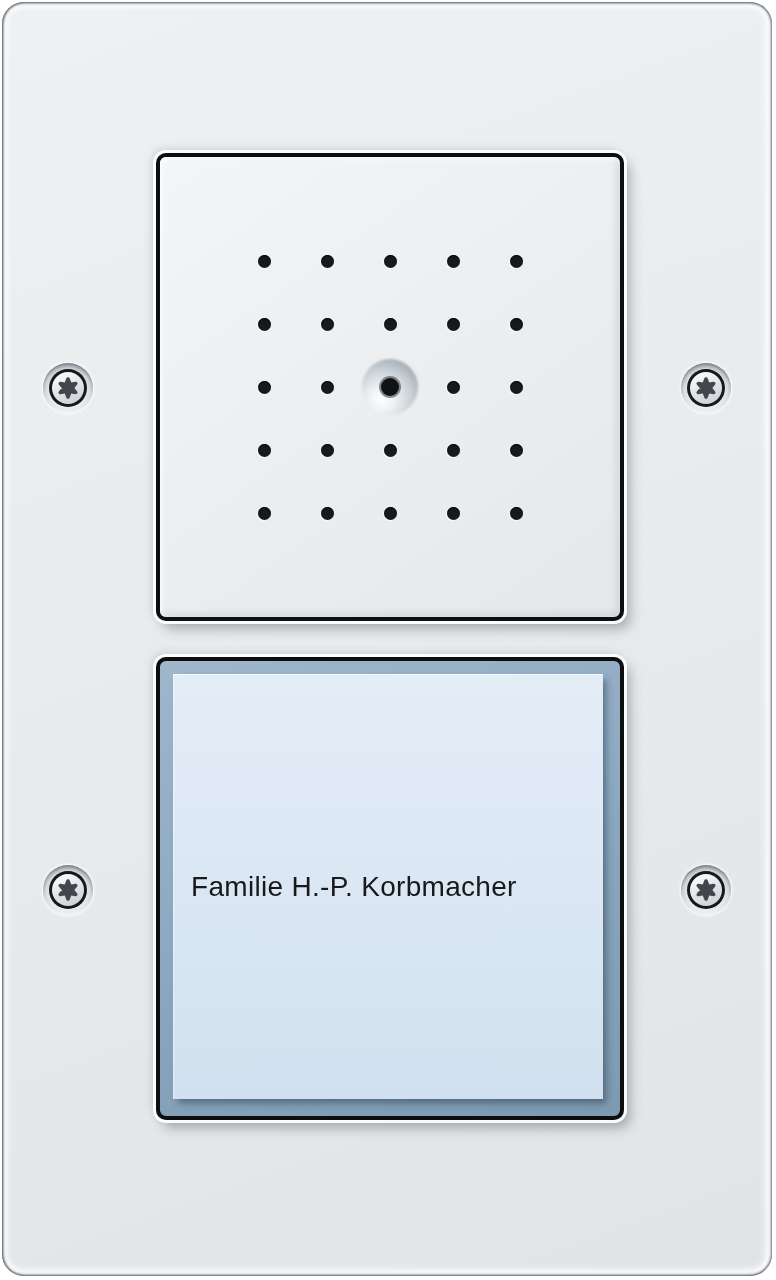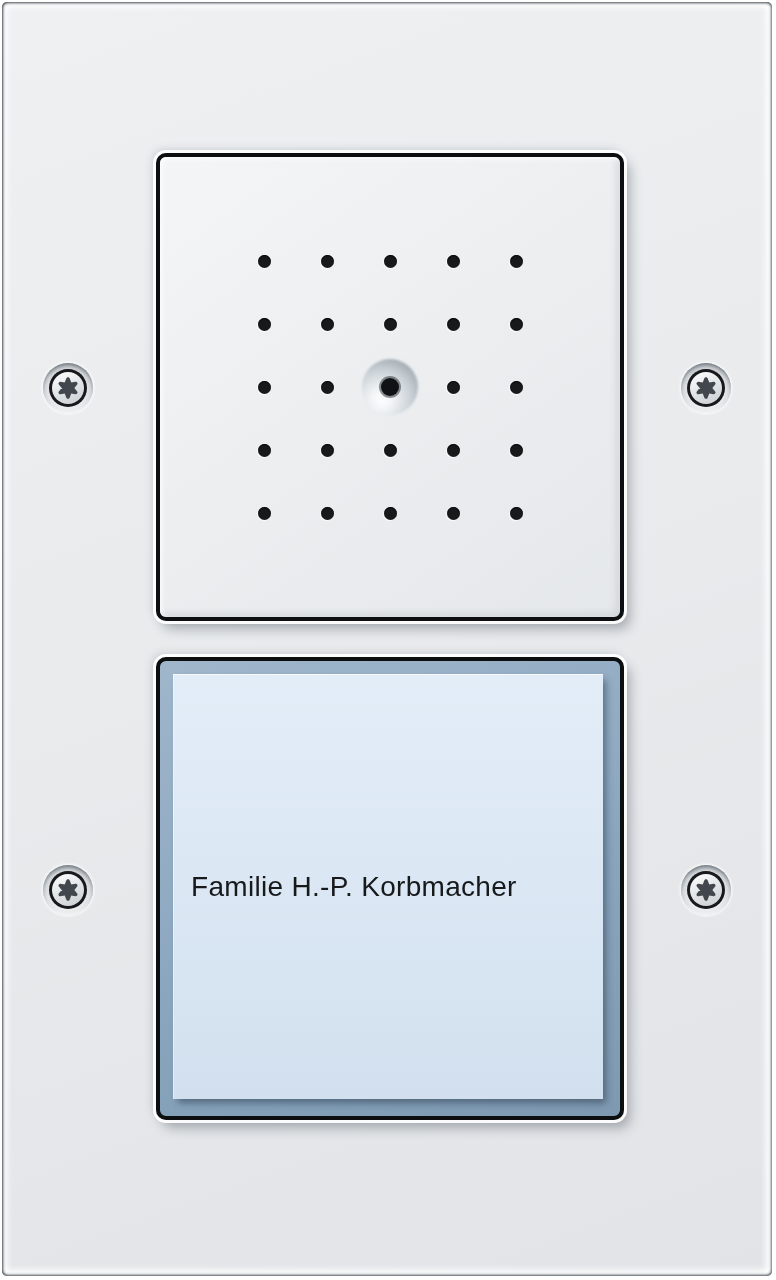--- a/index.html
+++ b/index.html
@@ -3,21 +3,21 @@
 <meta charset="utf-8">
 <style>
   html,body{margin:0;padding:0;}
   body{
     width:776px;height:1280px;position:relative;overflow:hidden;
     background:#ffffff;
     font-family:"Liberation Sans", sans-serif;
   }
   
   .plate{
-    position:absolute;inset:2px 4px 4px 2px;border-radius:5px;
+    position:absolute;inset:2px 4px 4px 2px;border-radius:22px;
     background:linear-gradient(160deg,#eef0f2 0%,#e8eaec 50%,#e1e3e6 100%);
     box-shadow:
       inset 0 2px 3px -1px #4d555b,
       inset 2px 0 3px -1px #4d555b,
       inset 0 -2px 3px -1px #555d64,
       inset -2px 0 3px -1px #858d94,
       inset 0 8px 6px -3px #ffffff,
       inset 8px 0 6px -3px #ffffff,
       inset 0 -9px 7px -3px #ffffff,
       inset -9px 0 7px -3px #ffffff;

